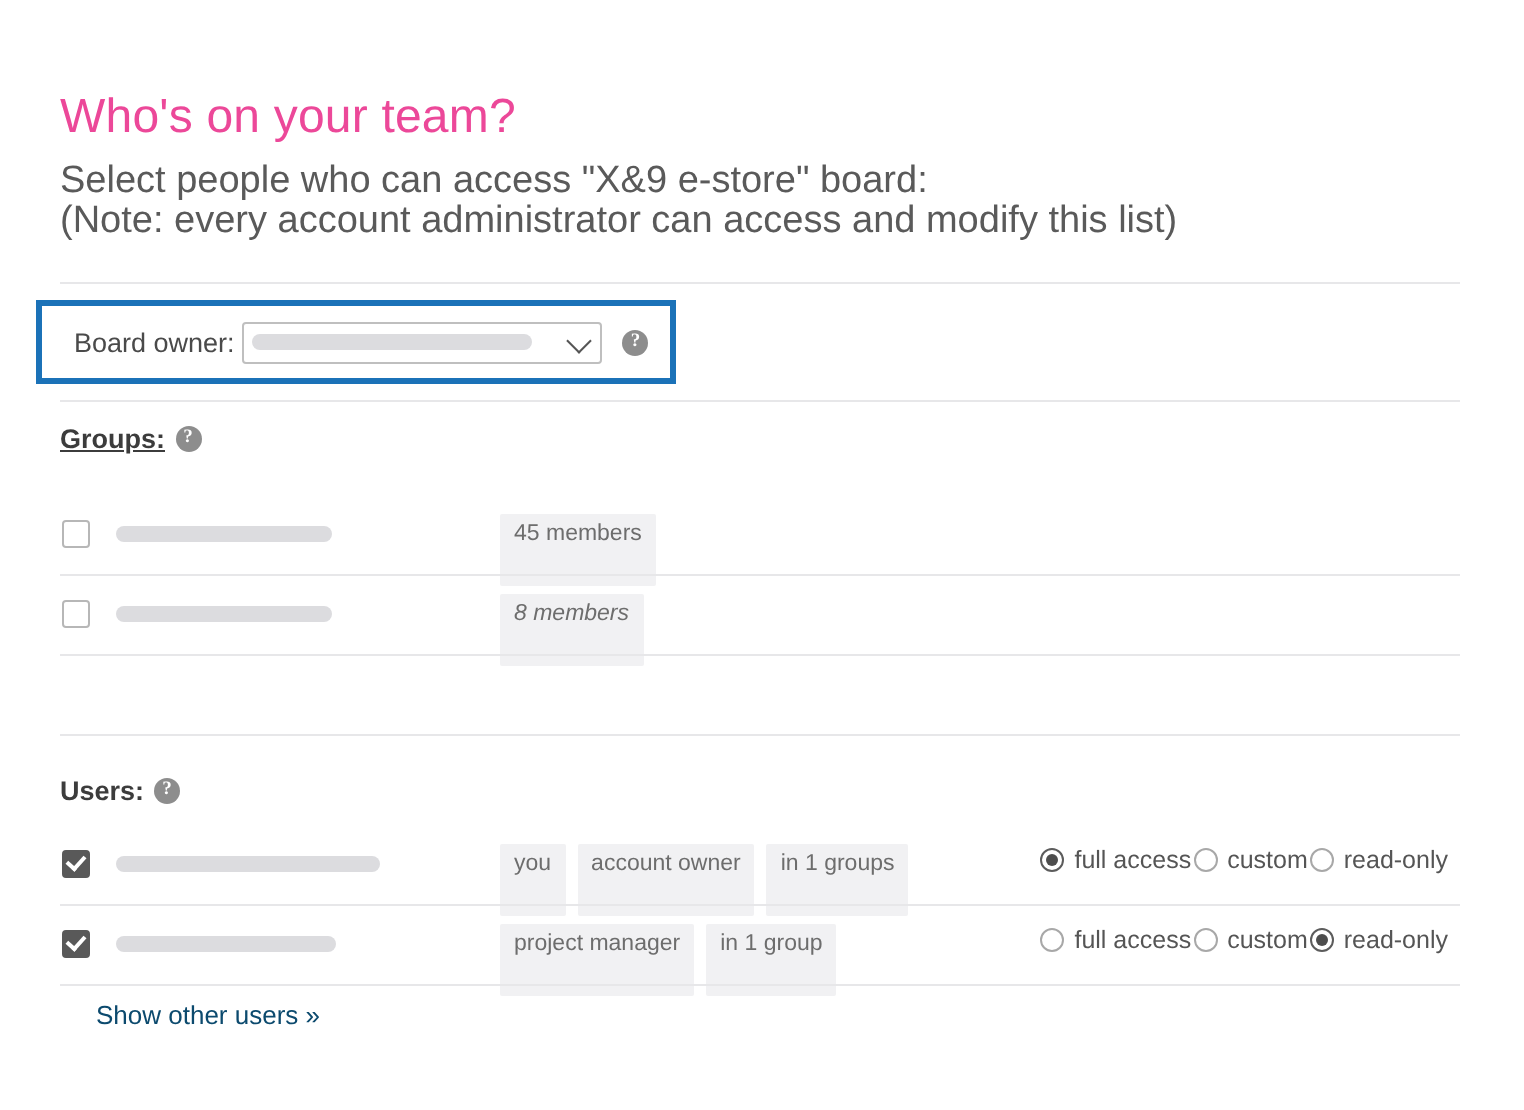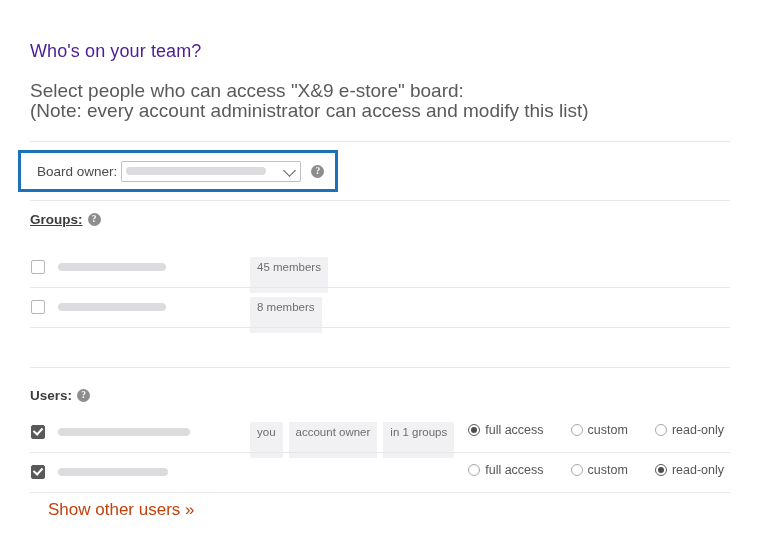--- a/index.html
+++ b/index.html
@@ -20,23 +20,23 @@
     width: 762px;
     height: 555px;
     box-sizing: border-box;
   }
 
   
   .page-title {
     position: absolute;
     left: 30px;
     top: 29px;
-    font-size: 18px;
+    font-size: 24px;
     font-weight: 400;
-    color: #4c1d95;
+    color: #ec4899;
     letter-spacing: 0.1px;
     white-space: nowrap;
   }
 
   .intro {
     position: absolute;
     left: 30px;
     top: 81px;
     font-size: 19px;
     line-height: 20px;
@@ -201,21 +201,21 @@
     white-space: nowrap;
     border-radius: 1px;
   }
   .perms {
     position: absolute;
     right: 6px;
     top: 50%;
     margin-top: -9px;
     display: flex;
     align-items: center;
-    gap: 27px;
+    gap: 1px;
   }
   .perm {
     display: flex;
     align-items: center;
     gap: 5px;
     font-size: 12.5px;
     color: #555555;
     white-space: nowrap;
   }
   .radio {
@@ -242,22 +242,22 @@
     margin-left: -3px;
     margin-top: -3px;
     border-radius: 50%;
     background: #4d4d4d;
   }
 
   .show-more {
     position: absolute;
     left: 48px;
     top: 500px;
-    font-size: 17px;
-    color: #c2410c;
+    font-size: 13px;
+    color: #0c4a6e;
     text-decoration: none;
     white-space: nowrap;
     cursor: pointer;
   }
 </style>
 </head>
 <body>
 
 <div class="page">
 
@@ -289,21 +289,21 @@
 
   <div class="row" style="top:247px;">
     <span class="row-cb"></span>
     <span class="row-redact" style="width:108px;"></span>
     <span class="tags">
       <span class="tag">45 members</span>
     </span>
   </div>
   <div class="divider" style="top:287px;"></div>
 
-  <div class="row" style="top:287px;">
+  <div class="row" style="top:287px;font-style:italic;">
     <span class="row-cb"></span>
     <span class="row-redact" style="width:108px;"></span>
     <span class="tags">
       <span class="tag">8 members</span>
     </span>
   </div>
   <div class="divider" style="top:327px;"></div>
 
   <div class="divider" style="top:367px;"></div>
 
@@ -332,20 +332,24 @@
         <span class="radio"></span>
         <span>read-only</span>
       </span>
     </span>
   </div>
   <div class="divider" style="top:452px;"></div>
 
   <div class="row" style="top:452px;">
     <span class="row-cb checked"></span>
     <span class="row-redact" style="width:110px;"></span>
+    <span class="tags">
+      <span class="tag">project manager</span>
+      <span class="tag">in 1 group</span>
+    </span>
     <span class="perms">
       <span class="perm">
         <span class="radio"></span>
         <span>full access</span>
       </span>
       <span class="perm">
         <span class="radio"></span>
         <span>custom</span>
       </span>
       <span class="perm">

